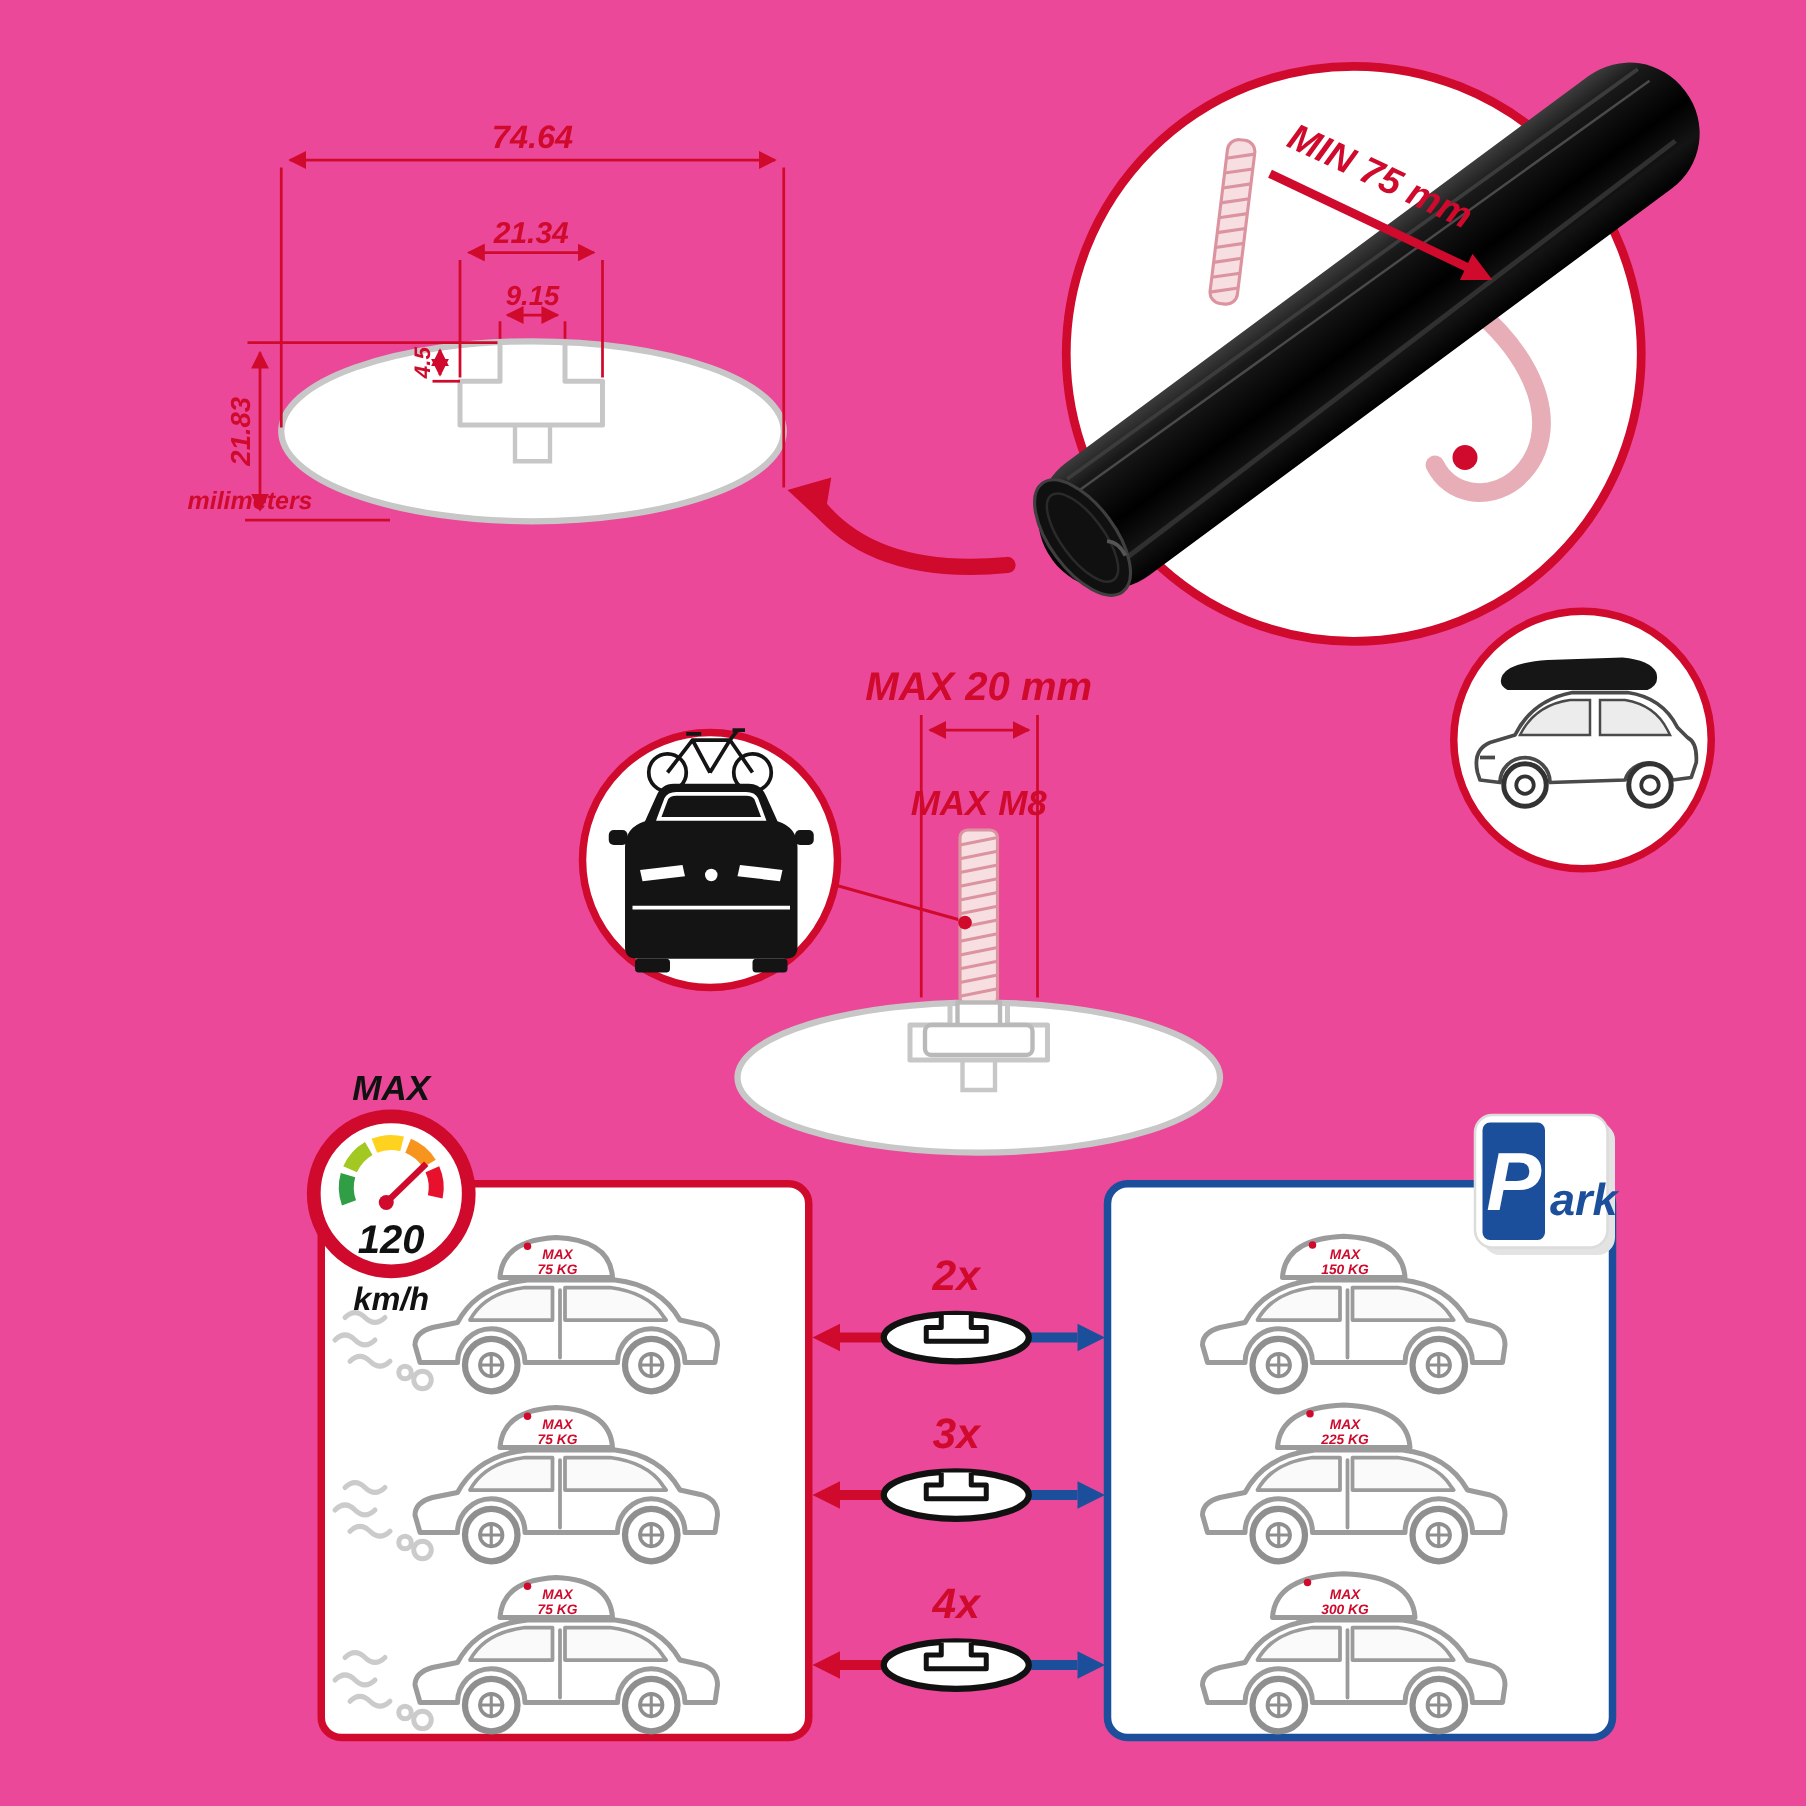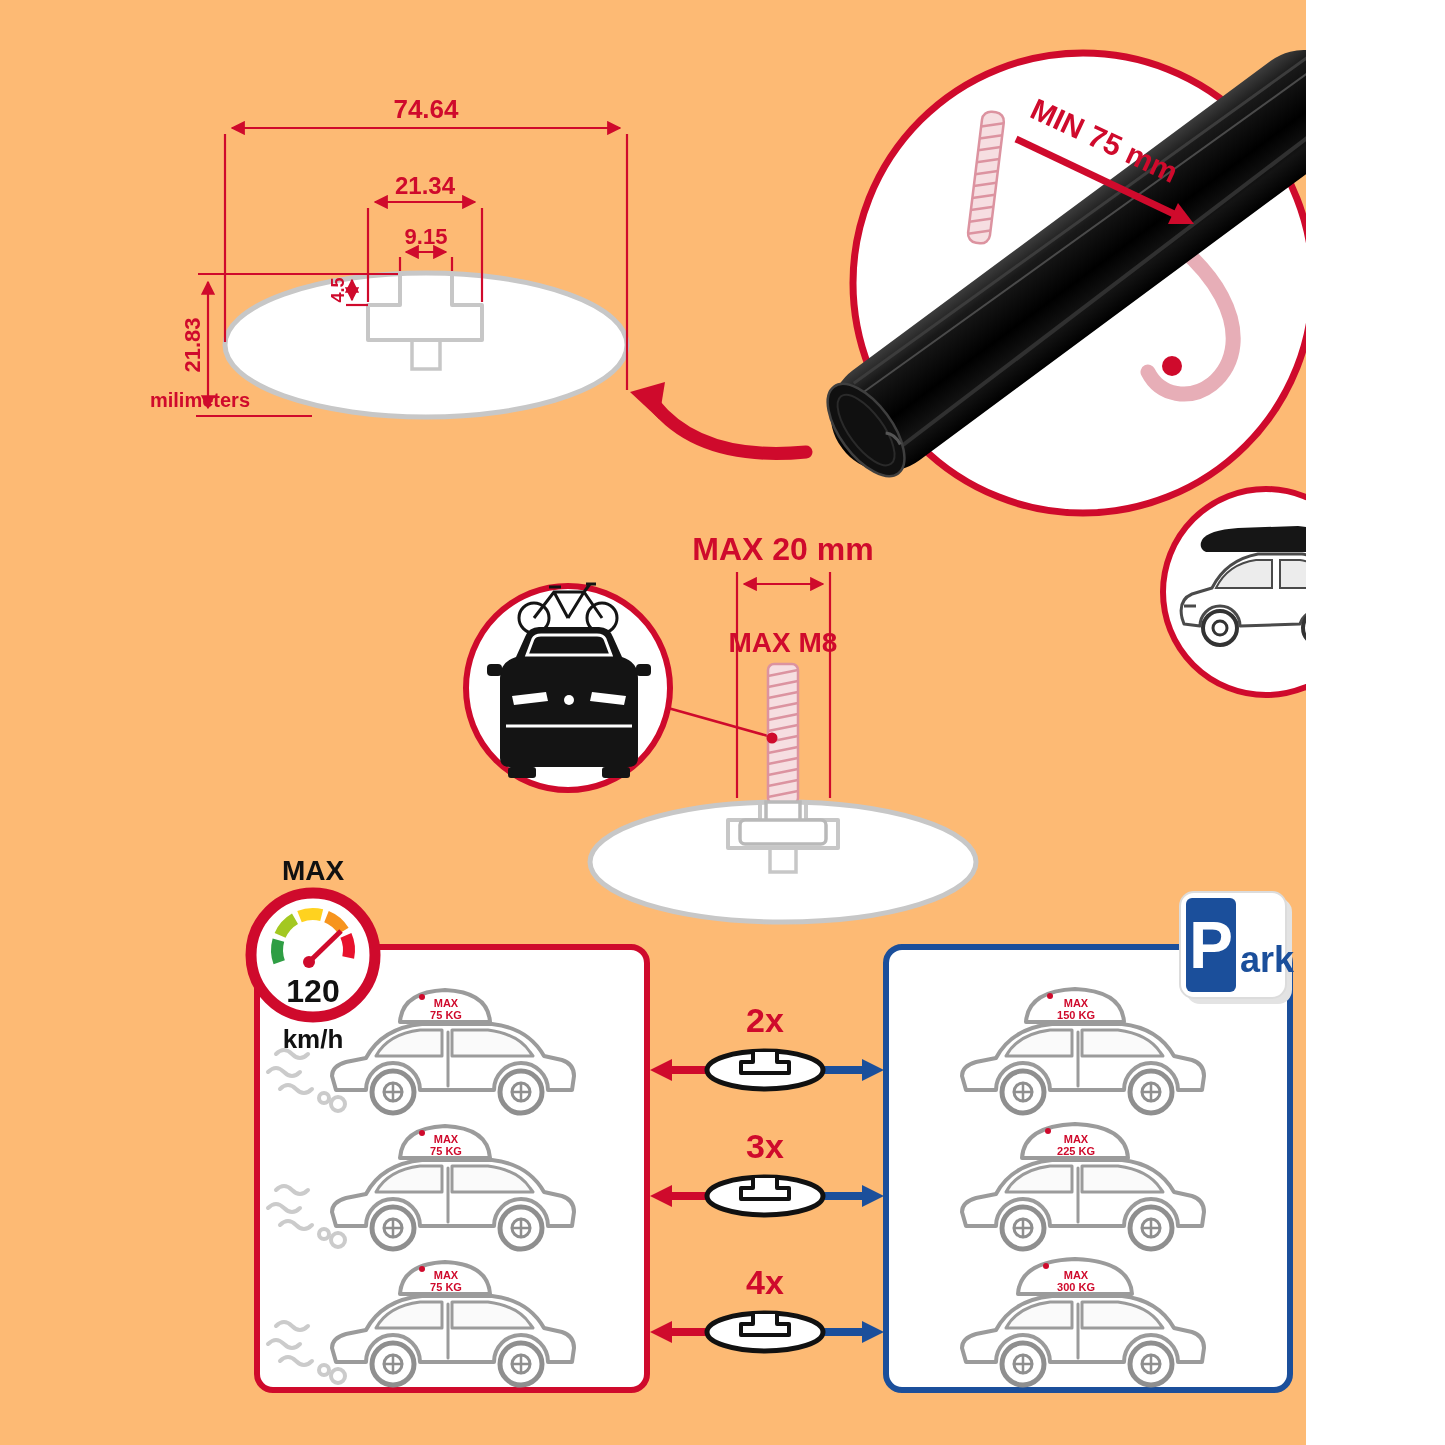--- a/index.html
+++ b/index.html
@@ -1,16 +1,16 @@
 <!DOCTYPE html>
 <html><head>
 <meta charset="utf-8">
 <style>
   html,body{margin:0;padding:0;background:#fff;}
-  .canvas{position:relative;width:1306px;height:1445px;background:#fdba74;overflow:hidden;}
+  .canvas{position:relative;width:1445px;height:1445px;background:#ec4899;overflow:hidden;font-style:italic;}
   svg text{font-family:"Liberation Sans",sans-serif;}
   .dim{fill:#cf0a2c;font-weight:bold;text-anchor:middle;}
   .blk{fill:#111111;font-weight:bold;text-anchor:middle;}
   .bag{fill:#cf0a2c;font-weight:bold;font-size:11px;text-anchor:middle;}
   .t18{font-size:18px}.t20{font-size:20px}.t22{font-size:22px}.t24{font-size:24px}
   .t26{font-size:26px}.t28{font-size:28px}.t30{font-size:30px}.t32{font-size:32px}.t34{font-size:34px}
   .parkP{fill:#ffffff;font-weight:bold;font-size:66px;text-anchor:middle;}
   .parkArk{fill:#1b4f9b;font-weight:bold;font-size:36px;}
 </style>
 </head>

